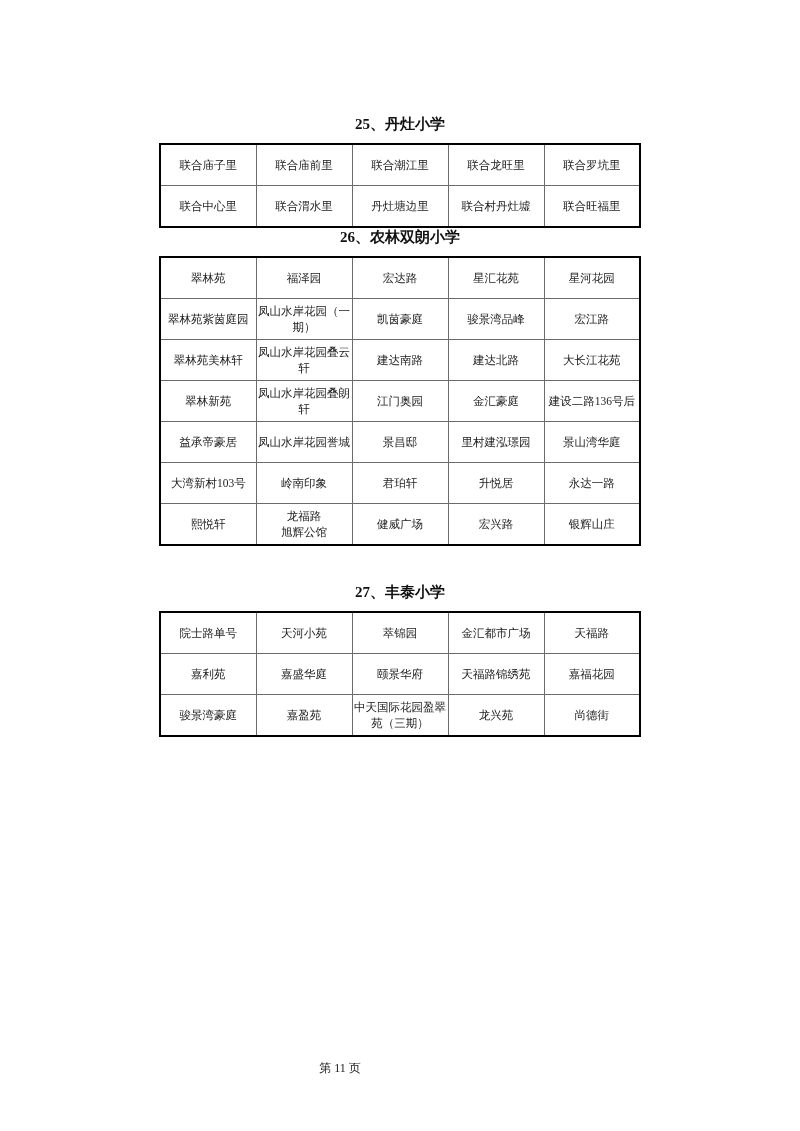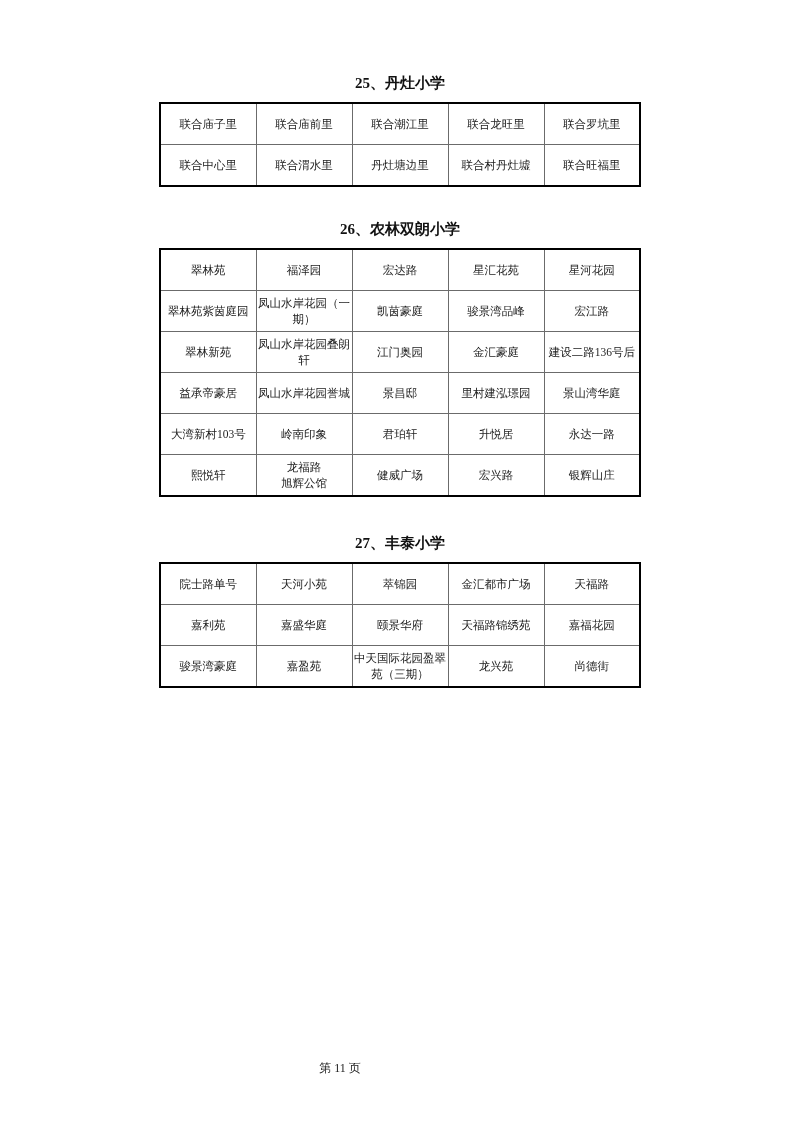--- a/index.html
+++ b/index.html
@@ -9,32 +9,32 @@
   }
   body {
     width: 800px;
     height: 1131px;
     position: relative;
     overflow: hidden;
     font-family: "Liberation Serif", "DejaVu Serif", serif;
     color: #1a1a1a;
   }
   .page {
-    padding-top: 74px;
+    padding-top: 115px;
   }
   .section-title {
     width: 482px;
     margin: 0 auto 10px auto;
     text-align: center;
     font-size: 15px;
     font-weight: bold;
     line-height: 18px;
     color: #111111;
   }
-  .section-title.gap1 { margin-top: 33px; }
+  .section-title.gap1 { }
   .section-title.gap2 { margin-top: 37px; }
   table.school-table {
     width: 482px;
     margin: 0 auto;
     border-collapse: collapse;
     table-layout: fixed;
     border: 2px solid #000000;
   }
   table.school-table td {
     border: 1px solid #6b6b6b;
@@ -108,20 +108,27 @@
         <td>星河花园</td>
       </tr>
       <tr>
         <td>翠林苑紫茵庭园</td>
         <td>凤山水岸花园（一期）</td>
         <td>凯茵豪庭</td>
         <td>骏景湾品峰</td>
         <td>宏江路</td>
       </tr>
       <tr>
+        <td>翠林苑美林轩</td>
+        <td>凤山水岸花园叠云轩</td>
+        <td>建达南路</td>
+        <td>建达北路</td>
+        <td>大长江花苑</td>
+      </tr>
+      <tr>
         <td>翠林新苑</td>
         <td>凤山水岸花园叠朗轩</td>
         <td>江门奥园</td>
         <td>金汇豪庭</td>
         <td>建设二路136号后</td>
       </tr>
       <tr>
         <td>益承帝豪居</td>
         <td>凤山水岸花园誉城</td>
         <td>景昌邸</td>

